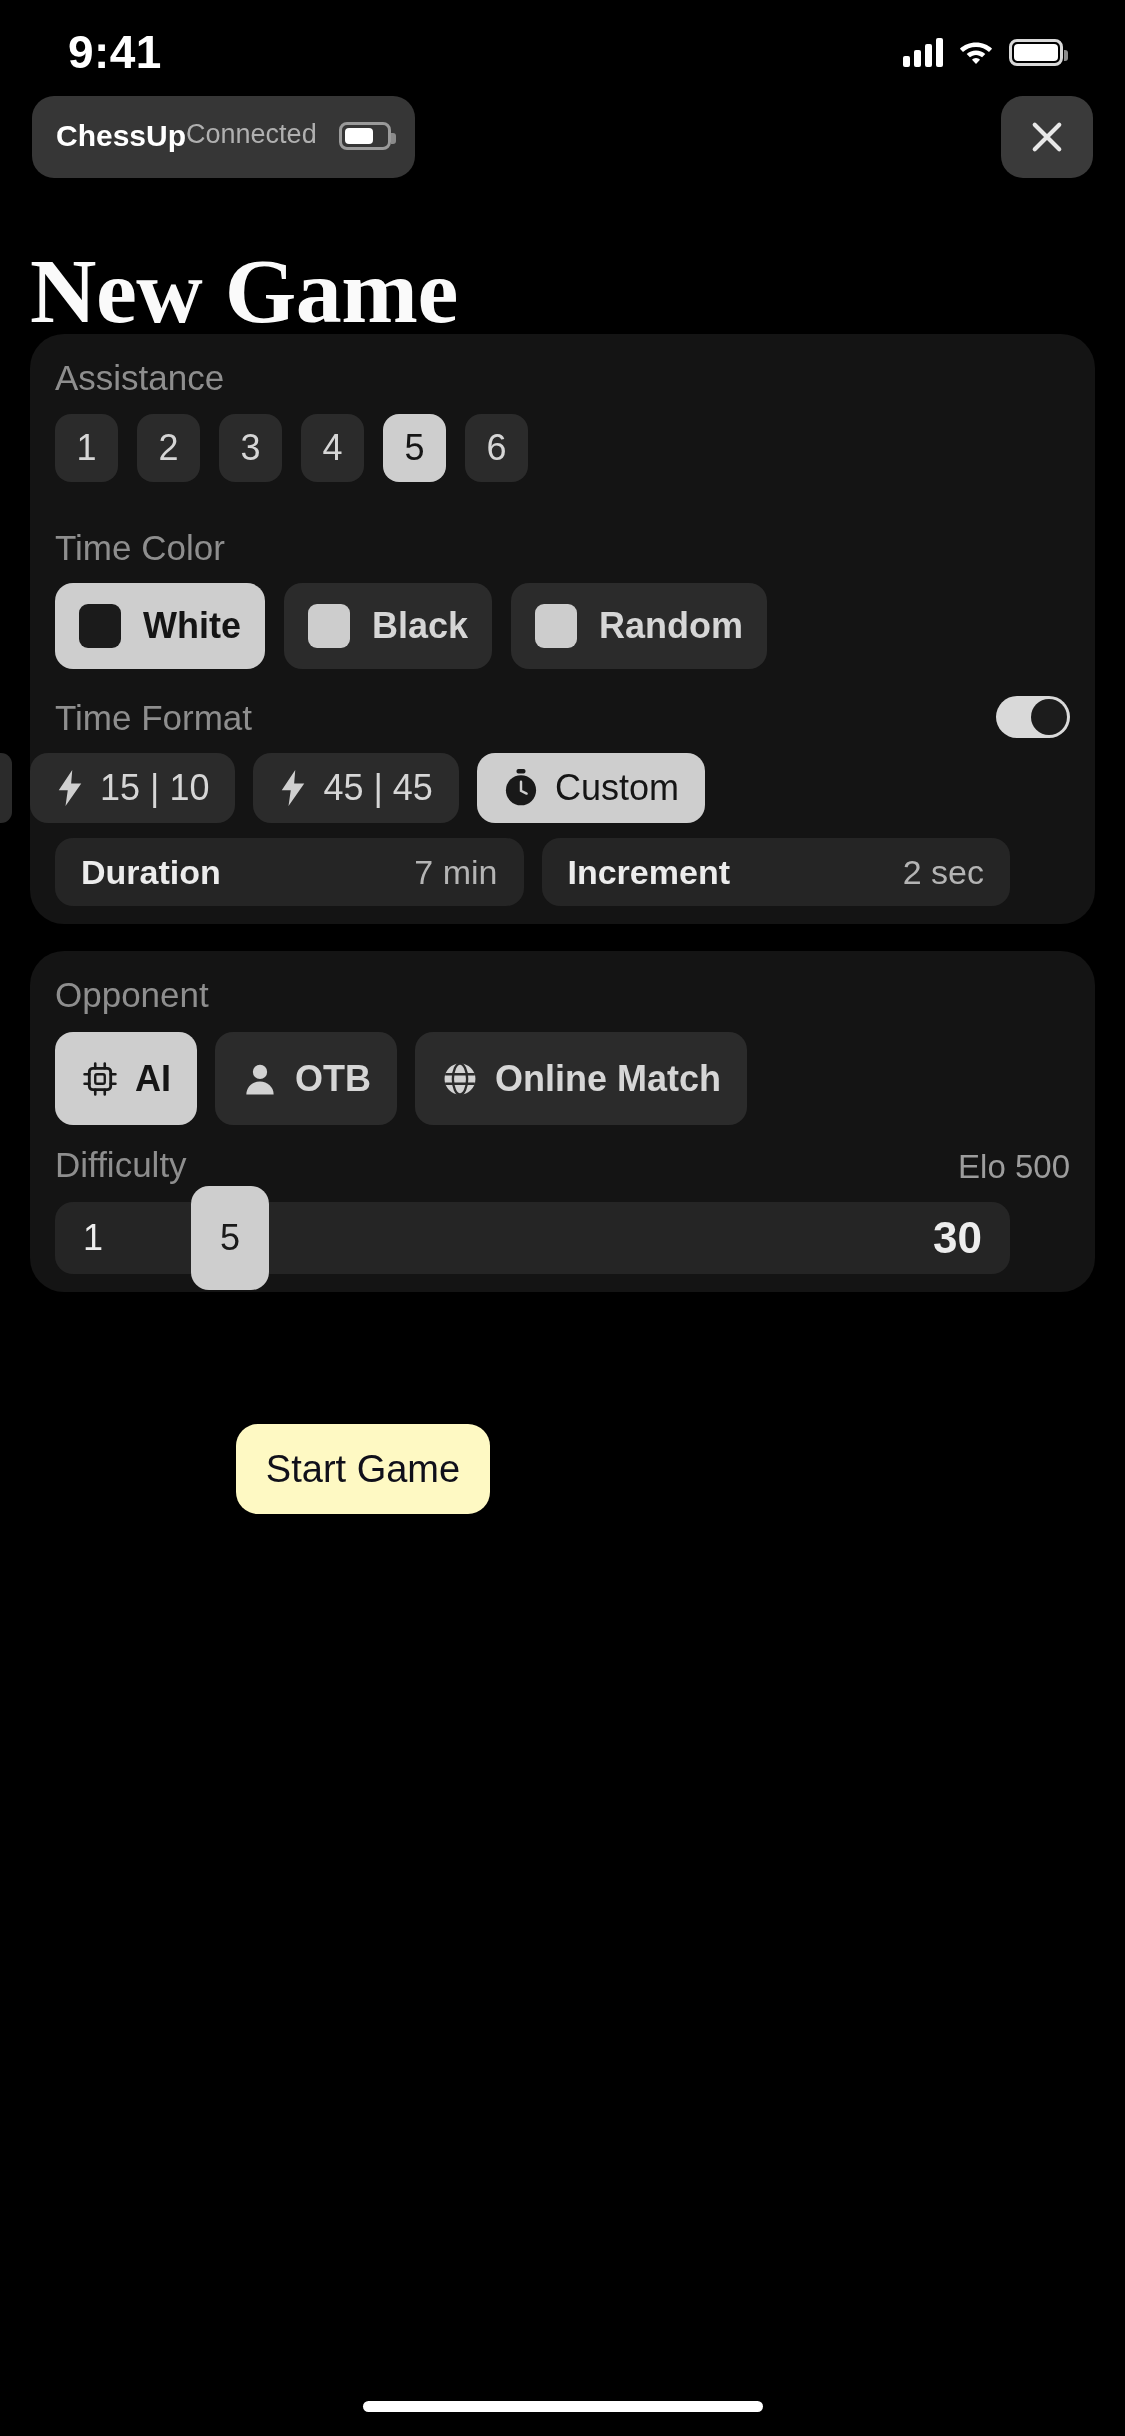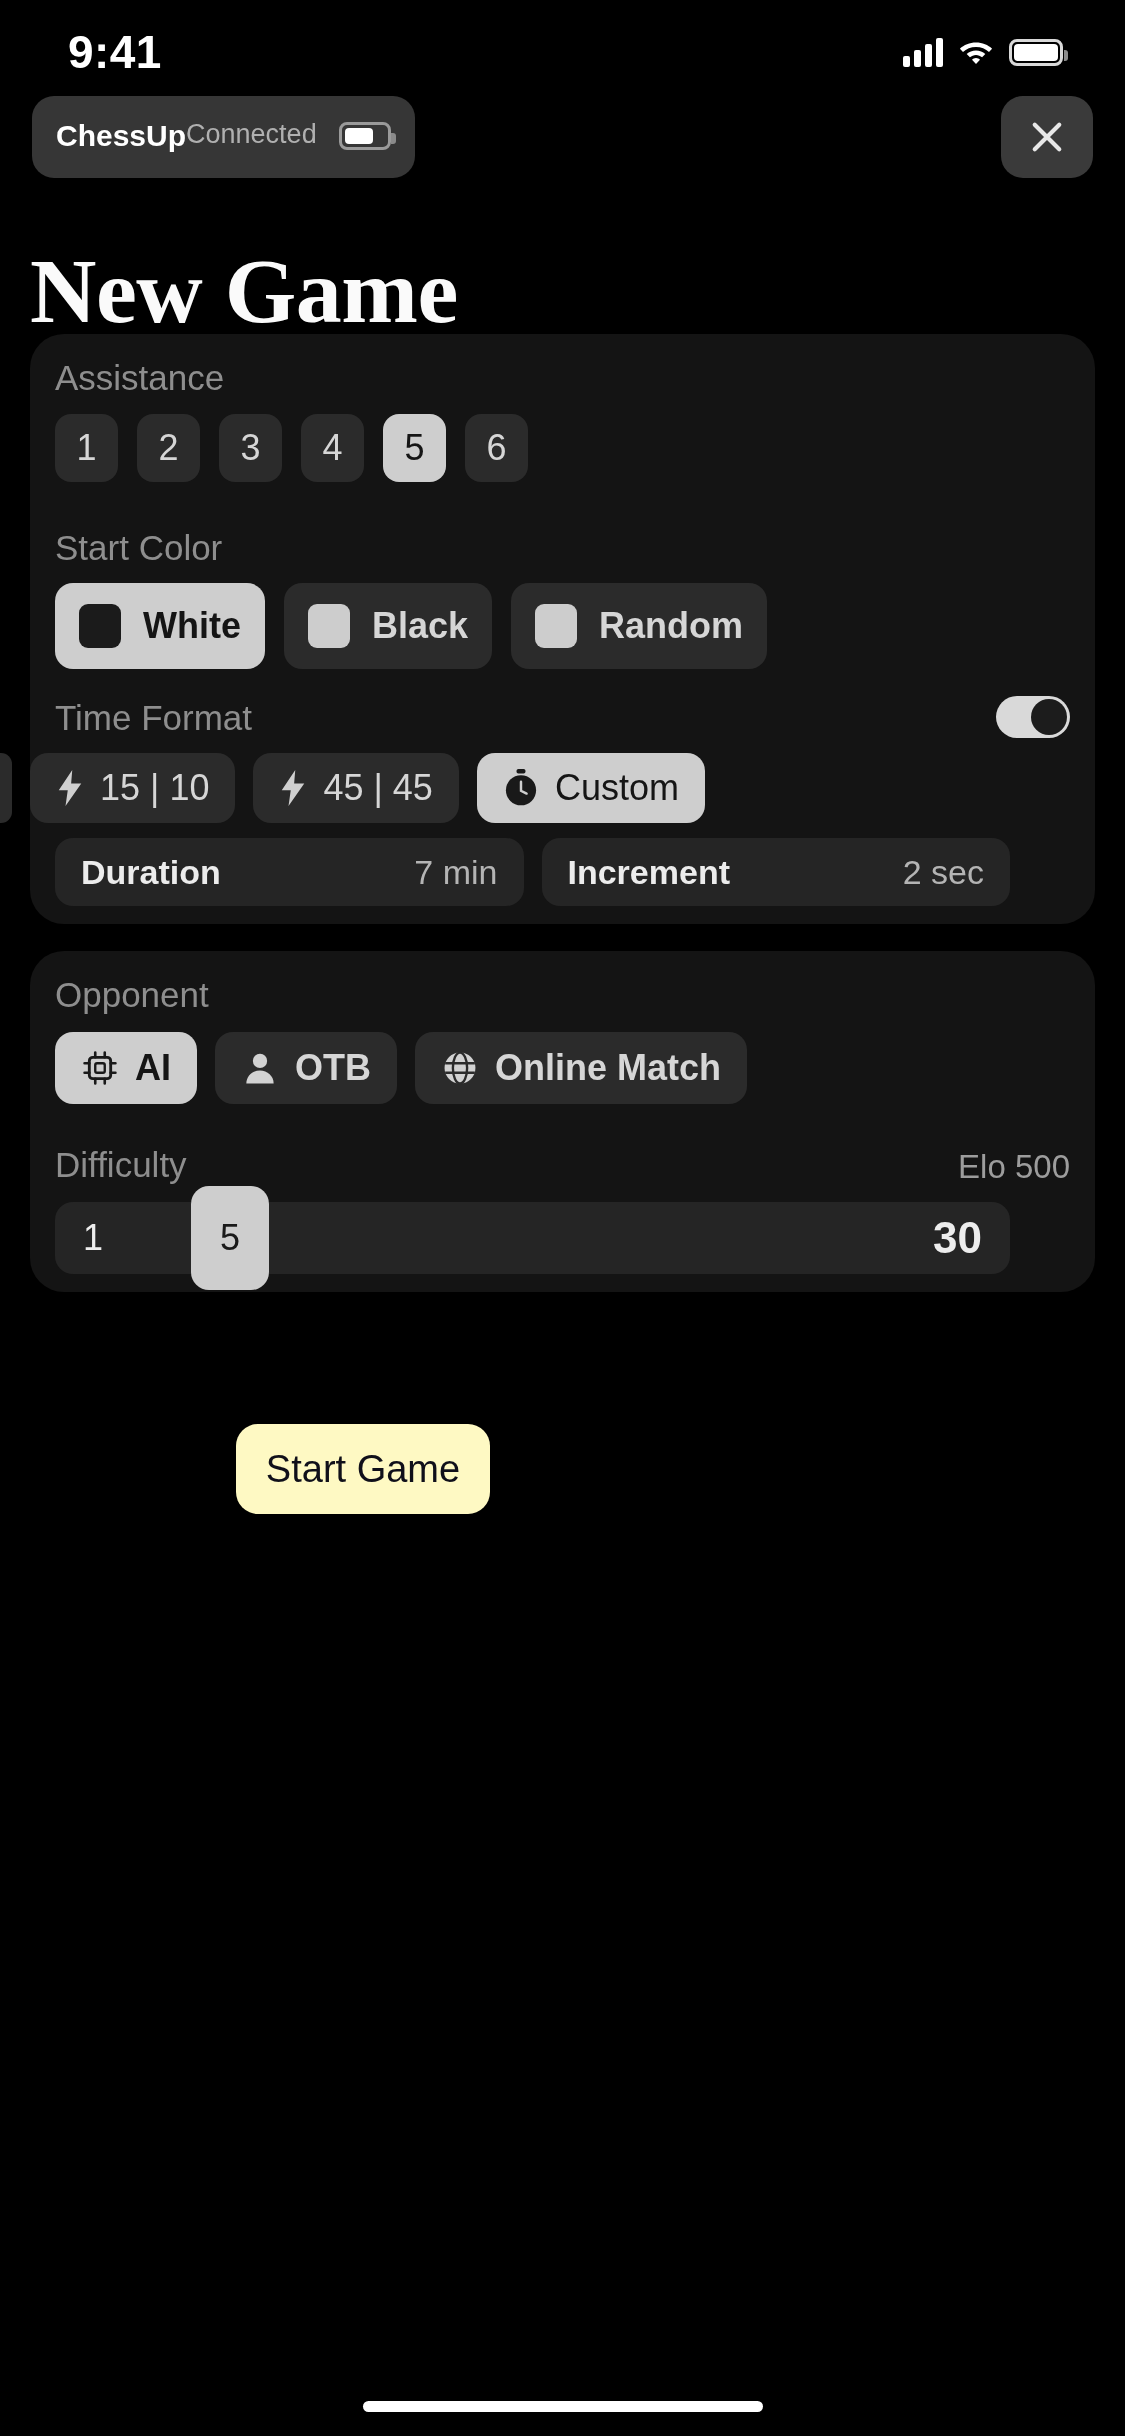--- a/index.html
+++ b/index.html
@@ -150,21 +150,21 @@
     display:flex; align-items:center; justify-content:space-between;
     padding:0 26px;
   }
   .dur-name { color:#ececec; font-size:34px; font-weight:600; }
   .dur-val  { color:#b4b4b4; font-size:34px; font-weight:400; }
 
   
   .opp-label { position:absolute; left:55px; top:975px; }
   .opp-row { position:absolute; left:55px; top:1032px; display:flex; gap:18px; }
   .opp-chip {
-    height:72px; padding:15px 26px; gap:16px; border-radius:18px;
+    height:93px; padding:15px 26px; gap:16px; border-radius:18px;
     font-size:36px; font-weight:600;
   }
   .opp-ico { width:38px; height:38px; flex:none; }
 
   
   .diff-label { position:absolute; left:55px; top:1145px; }
   .diff-elo {
     position:absolute; right:55px; top:1148px;
     color:#9d9d9d; font-size:33px; font-weight:400;
   }
@@ -253,21 +253,21 @@
   <div class="section-label assist-label">Assistance</div>
   <div class="assist-row">
     <div class="chip assist-btn">1</div>
     <div class="chip assist-btn">2</div>
     <div class="chip assist-btn">3</div>
     <div class="chip assist-btn">4</div>
     <div class="chip assist-btn sel">5</div>
     <div class="chip assist-btn">6</div>
   </div>
 
-  <div class="section-label color-label">Start Color</div>
+  <div class="section-label color-label">Time Color</div>
   <div class="color-row">
     <div class="chip color-btn sel">
       <span class="swatch dark"></span>
       <span>White</span>
     </div>
     <div class="chip color-btn">
       <span class="swatch light"></span>
       <span>Black</span>
     </div>
     <div class="chip color-btn">

